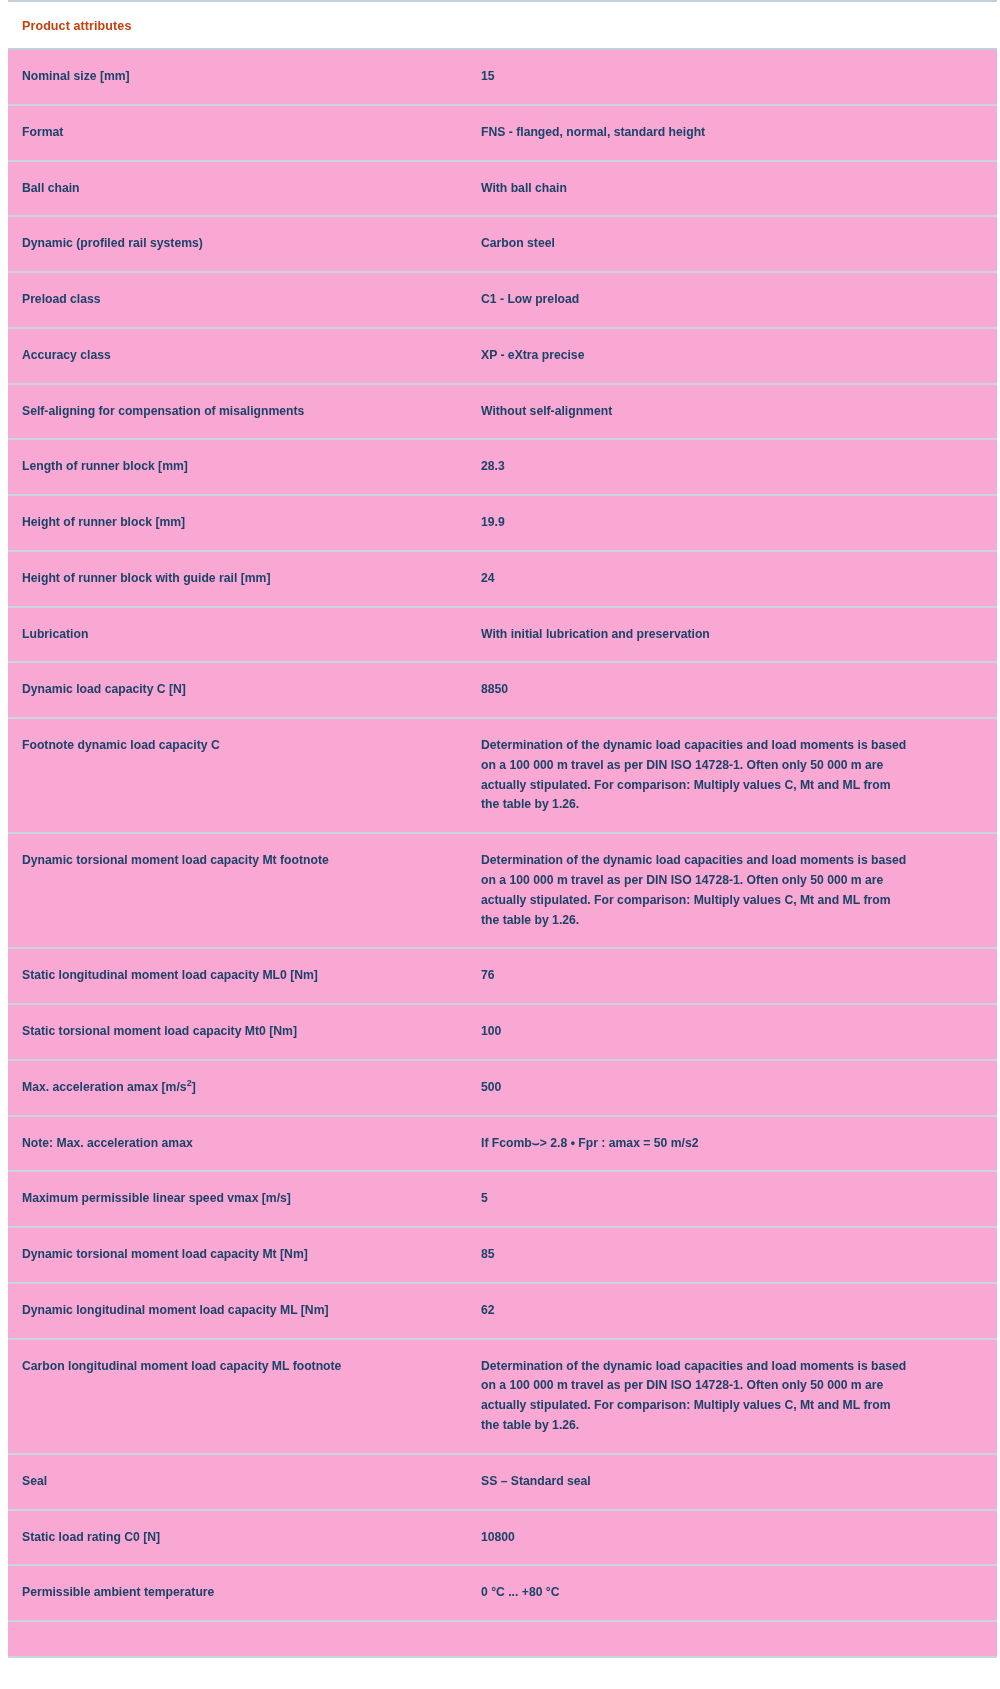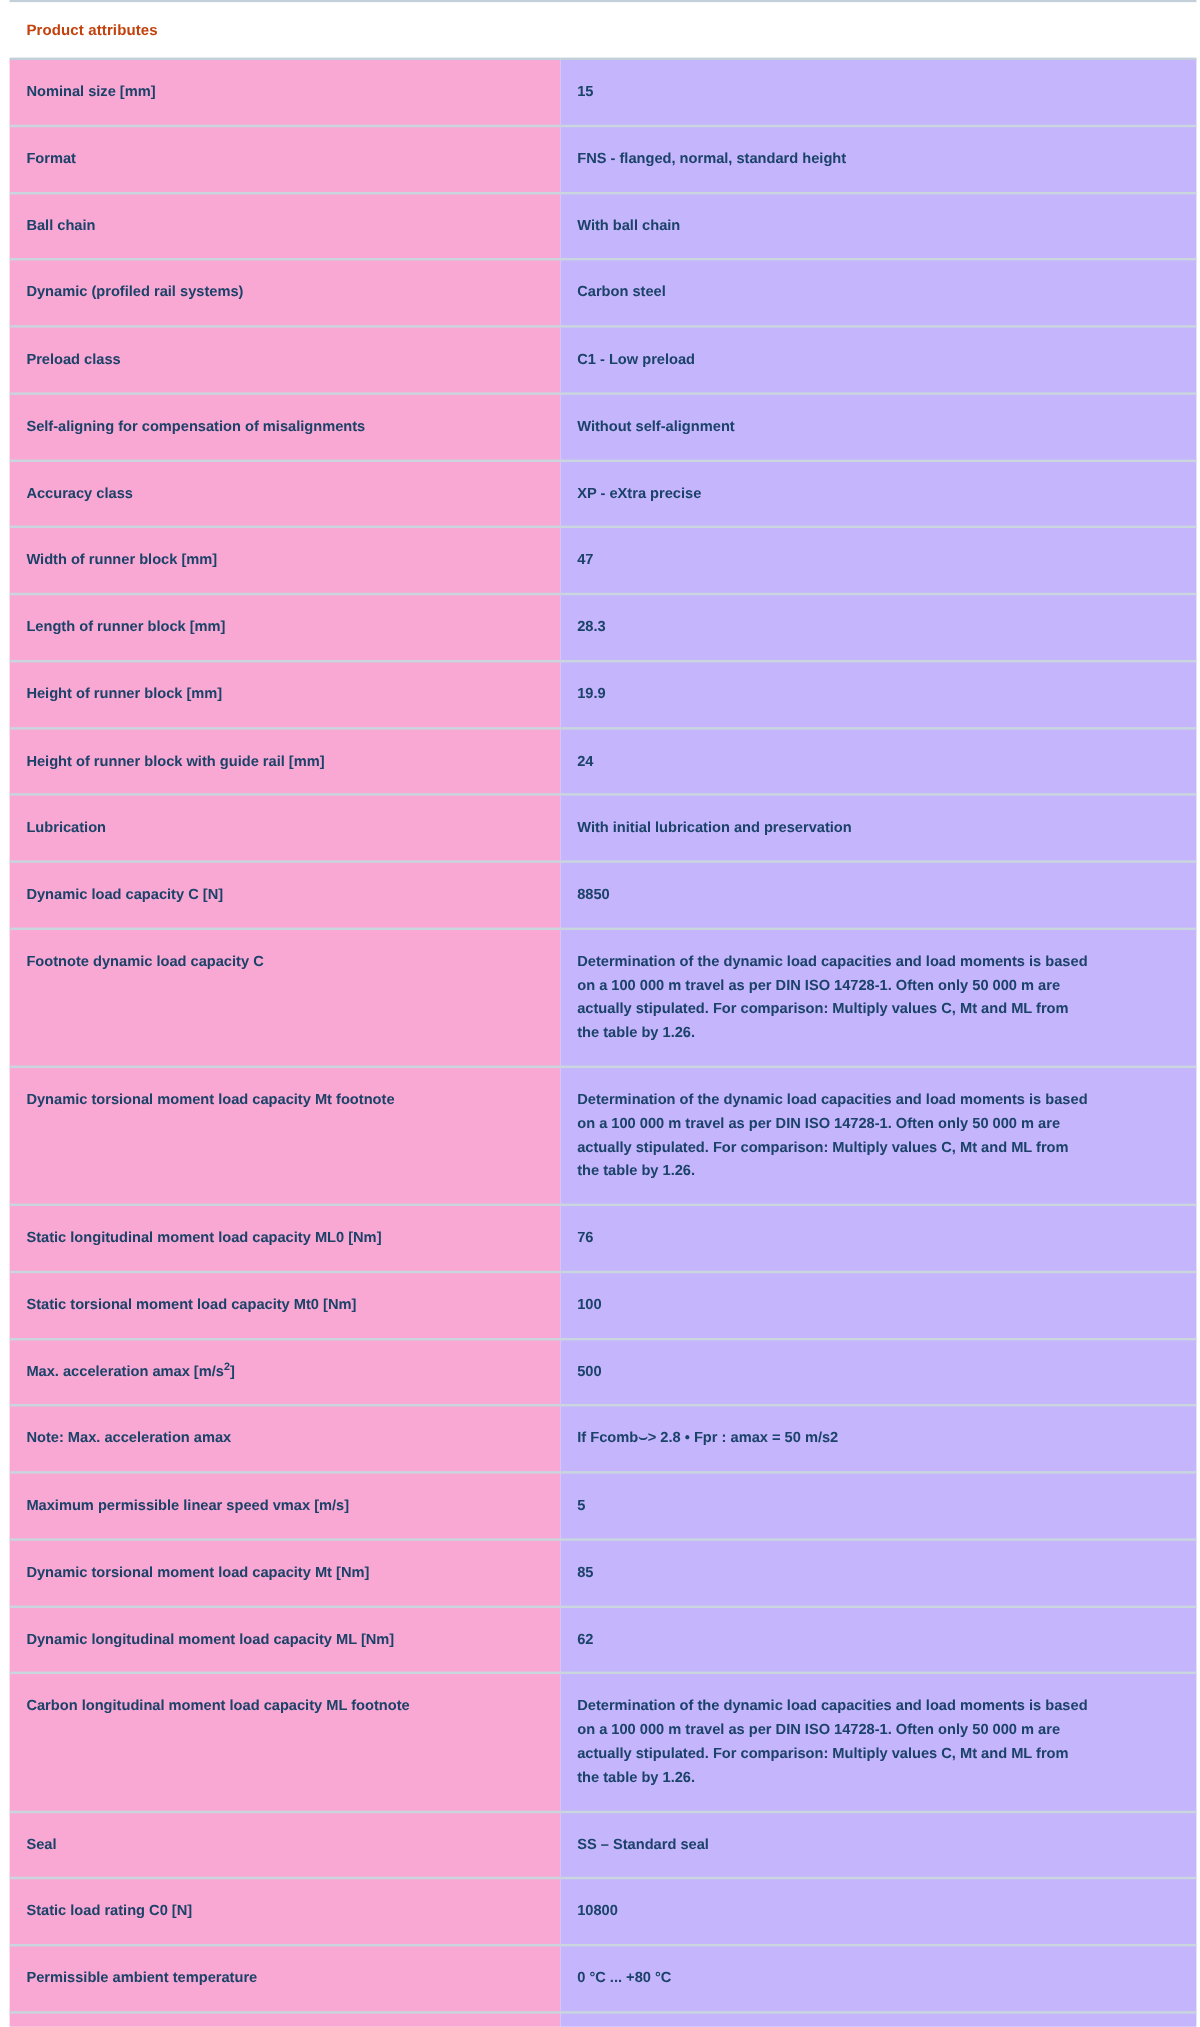--- a/index.html
+++ b/index.html
@@ -63,21 +63,21 @@
   tbody tr.attr-row:last-child > td {
     border-bottom: 2px solid #c9d6de;
   }
 
   td.cell-label {
     background: #f9a8d4;
     padding: 17px 21px 17px 14px;
   }
 
   td.cell-value {
-    background: #c4b5fd;
+    background: #f9a8d4;
     padding: 17px 26px 17px 14px;
   }
 
   td.cell-value .vtext {
     display: block;
     max-width: 428px;
   }
 
   td.cell-label .ltext {
     display: block;
@@ -144,40 +144,32 @@
         <tr class="attr-row">
           <td class="cell-label">
             <span class="ltext">Preload class</span>
           </td>
           <td class="cell-value">
             <span class="vtext">C1 - Low preload</span>
           </td>
         </tr>
         <tr class="attr-row">
           <td class="cell-label">
+            <span class="ltext">Accuracy class</span>
+          </td>
+          <td class="cell-value">
+            <span class="vtext">XP - eXtra precise</span>
+          </td>
+        </tr>
+        <tr class="attr-row">
+          <td class="cell-label">
             <span class="ltext">Self-aligning for compensation of misalignments</span>
           </td>
           <td class="cell-value">
             <span class="vtext">Without self-alignment</span>
-          </td>
-        </tr>
-        <tr class="attr-row">
-          <td class="cell-label">
-            <span class="ltext">Accuracy class</span>
-          </td>
-          <td class="cell-value">
-            <span class="vtext">XP - eXtra precise</span>
-          </td>
-        </tr>
-        <tr class="attr-row">
-          <td class="cell-label">
-            <span class="ltext">Width of runner block [mm]</span>
-          </td>
-          <td class="cell-value">
-            <span class="vtext">47</span>
           </td>
         </tr>
         <tr class="attr-row">
           <td class="cell-label">
             <span class="ltext">Length of runner block [mm]</span>
           </td>
           <td class="cell-value">
             <span class="vtext">28.3</span>
           </td>
         </tr>

